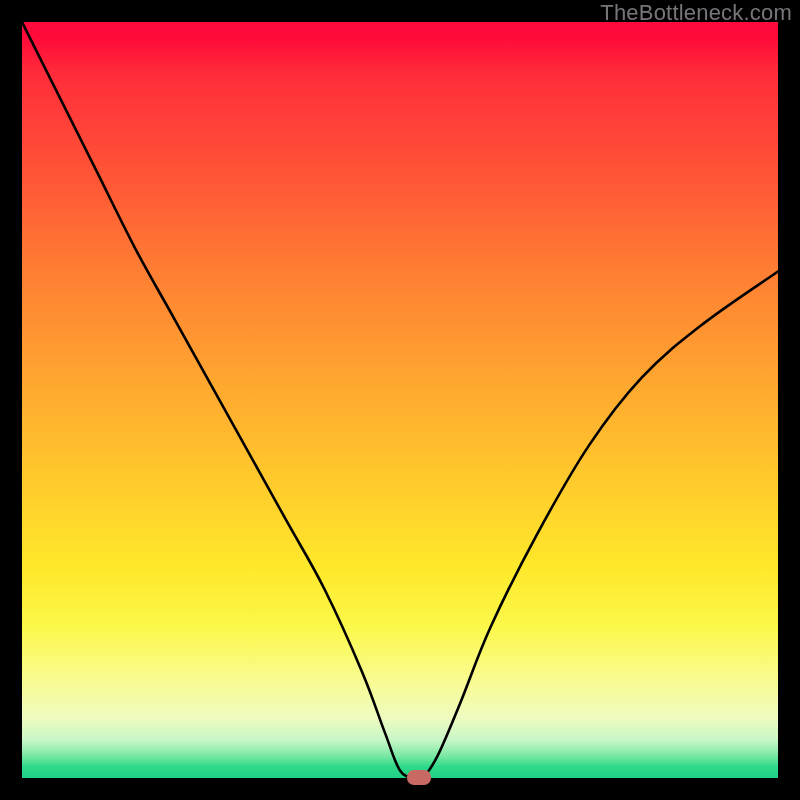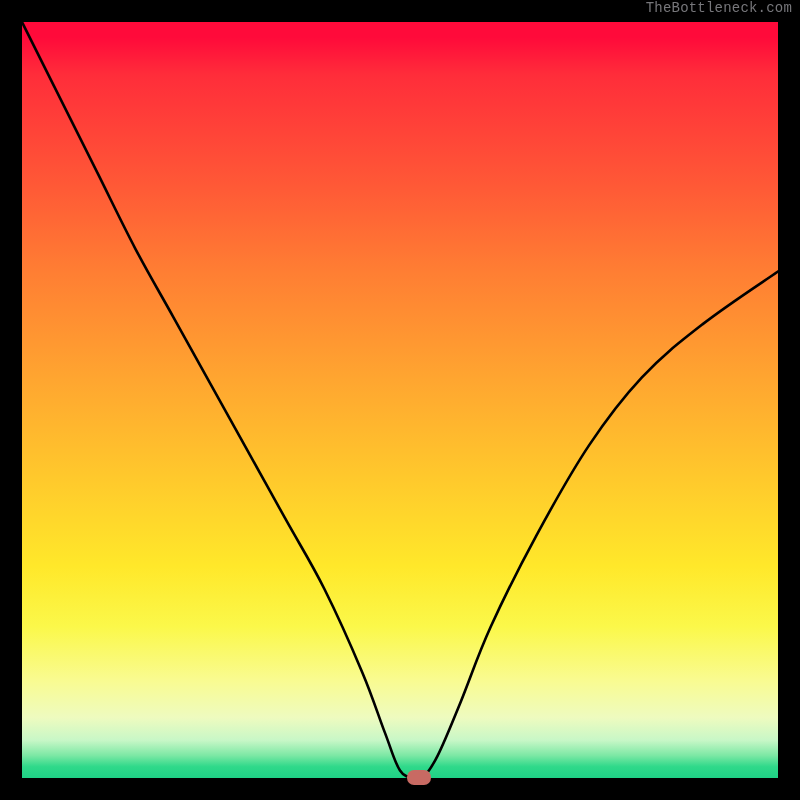--- a/index.html
+++ b/index.html
@@ -36,22 +36,22 @@
       #c8f7c7 95%,
       #7de8a5 97%,
       #2fd98a 98.5%,
       #1fd186 100%
     );
   }
   .watermark {
     position: absolute;
     top: 0px;
     right: 8px;
-    font-family: Liberation Mono, monospace;
-    font-size: 14px;
+    font-family: Liberation Sans, sans-serif;
+    font-size: 22px;
     font-weight: 500;
     color: #77777b;
     letter-spacing: 0.2px;
   }
   svg.curve {
     position: absolute;
     left: 22px;
     top: 22px;
     width: 756px;
     height: 756px;

